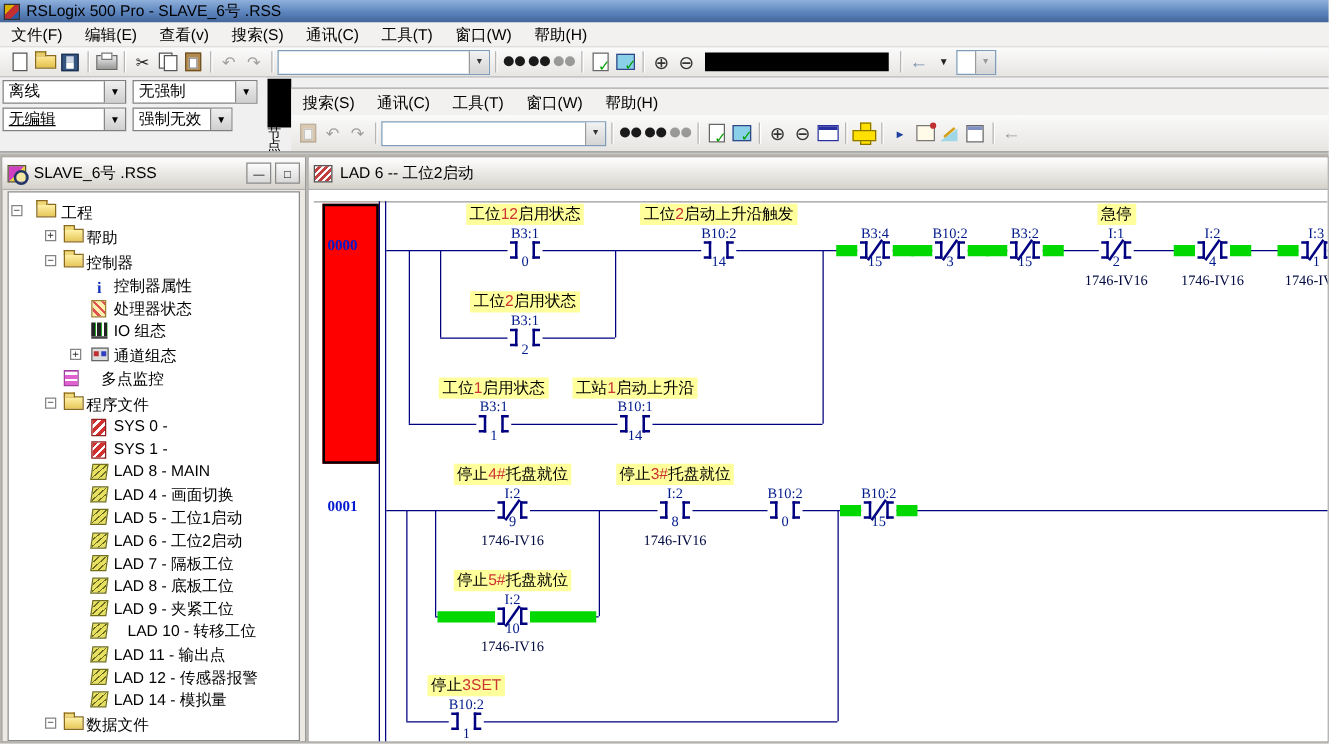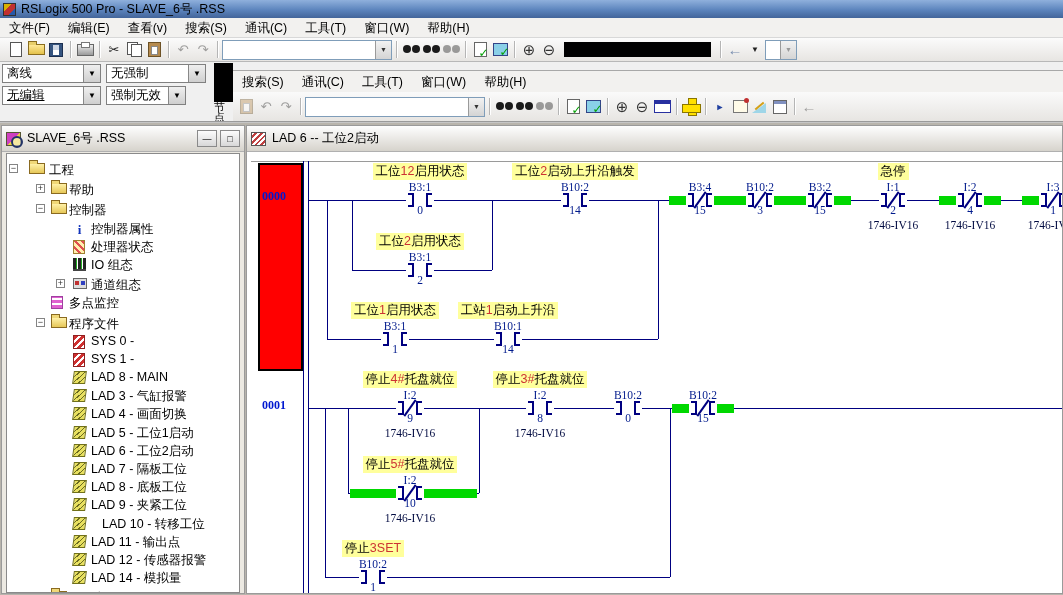--- a/index.html
+++ b/index.html
@@ -329,42 +329,38 @@
           <div class="ticon ti-io" style="left: 66px;"></div>
           <div class="tlabel" style="left: 84px;">IO 组态</div>
         </div>
         <div class="trow">
           <div class="tbox" style="left: 49px;">+</div>
           <div class="ticon ti-channel" style="left: 66px;"></div>
           <div class="tlabel" style="left: 84px;">通道组态</div>
         </div>
         <div class="trow">
           <div class="ticon ti-monitor" style="left: 44px;"></div>
-          <div class="tlabel" style="left: 62px; font-family: Liberation Mono, monospace;">多点监控</div>
+          <div class="tlabel" style="left: 74px; font-family: Liberation Mono, monospace;">多点监控</div>
         </div>
         <div class="trow">
           <div class="tbox" style="left: 29px;">−</div>
           <div class="ticon ti-folder" style="left: 44px;"></div>
           <div class="tlabel" style="left: 62px;">程序文件</div>
         </div>
         <div class="trow">
           <div class="ticon ti-sys" style="left: 66px;"></div>
           <div class="tlabel" style="left: 84px;">SYS 0 -</div>
         </div>
         <div class="trow">
           <div class="ticon ti-sys" style="left: 66px;"></div>
           <div class="tlabel" style="left: 84px;">SYS 1 -</div>
         </div>
         <div class="trow">
           <div class="ticon ti-lad" style="left: 66px;"></div>
           <div class="tlabel" style="left: 84px;">LAD 8 - MAIN</div>
-        </div>
-        <div class="trow">
-          <div class="ticon ti-lad" style="left: 66px;"></div>
-          <div class="tlabel" style="left: 84px;">LAD 3 - 气缸报警</div>
         </div>
         <div class="trow">
           <div class="ticon ti-lad" style="left: 66px;"></div>
           <div class="tlabel" style="left: 84px;">LAD 4 - 画面切换</div>
         </div>
         <div class="trow">
           <div class="ticon ti-lad" style="left: 66px;"></div>
           <div class="tlabel" style="left: 84px;">LAD 5 - 工位1启动</div>
         </div>
         <div class="trow">

